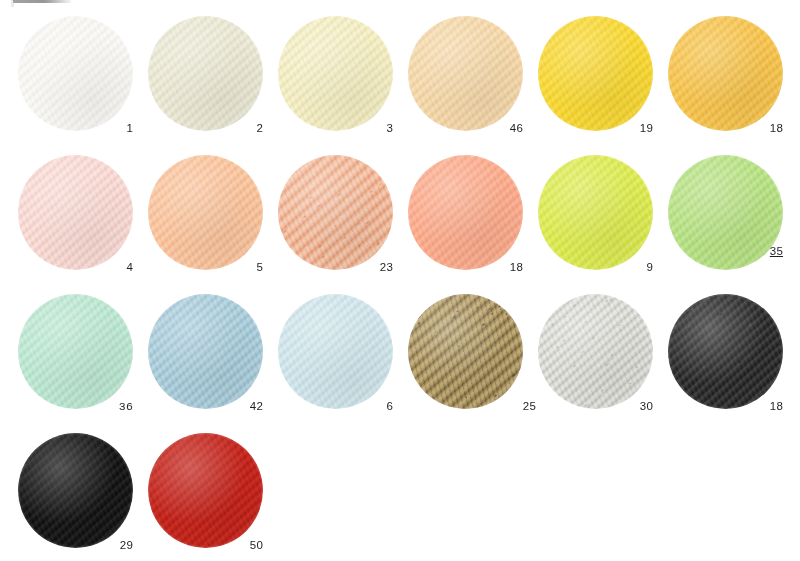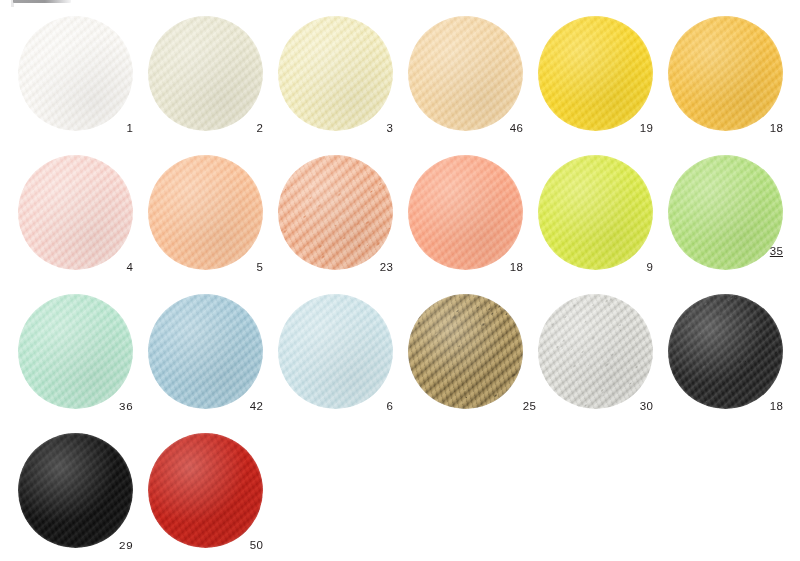--- a/index.html
+++ b/index.html
@@ -257,21 +257,21 @@
         <div class="fuzz"></div>
       </div>
       <div class="label" style="left: 735px; top: 400px; width: 48px;">18</div>
       <div class="swatch" style="left: 18px; top: 433px;">
         <div class="base" style="background: rgb(21, 21, 21);"></div>
         <div class="ribs" style="background: repeating-linear-gradient(rgba(6, 6, 6, 0.42) 0px, rgba(6, 6, 6, 0.12) 1.12px, rgba(51, 51, 51, 0.55) 2.94px, rgba(51, 51, 51, 0.2) 4.62px, rgba(6, 6, 6, 0.42) 7px);"></div>
         <div class="ply" style="transform: rotate(-42deg); background: repeating-linear-gradient(108deg, rgba(6, 6, 6, 0.22) 0px, rgba(255, 255, 255, 0) 1.6px, rgba(51, 51, 51, 0.26) 3px, rgba(255, 255, 255, 0) 4.6px);"></div>
         <div class="shade"></div>
         <div class="fuzz"></div>
       </div>
-      <div class="label" style="left: 85px; top: 539px; width: 48px; font-family: Liberation Mono, monospace;">29</div>
+      <div class="label" style="left: 85px; top: 539px; width: 48px;">29</div>
       <div class="swatch" style="left: 148px; top: 433px;">
         <div class="base" style="background: rgb(195, 35, 28);"></div>
         <div class="ribs" style="background: repeating-linear-gradient(rgba(155, 23, 16, 0.42) 0px, rgba(155, 23, 16, 0.12) 1.12px, rgba(216, 57, 44, 0.55) 2.94px, rgba(216, 57, 44, 0.2) 4.62px, rgba(155, 23, 16, 0.42) 7px);"></div>
         <div class="ply" style="transform: rotate(-42deg); background: repeating-linear-gradient(108deg, rgba(155, 23, 16, 0.22) 0px, rgba(255, 255, 255, 0) 1.6px, rgba(216, 57, 44, 0.26) 3px, rgba(255, 255, 255, 0) 4.6px);"></div>
         <div class="shade"></div>
         <div class="fuzz"></div>
       </div>
       <div class="label" style="left: 215px; top: 539px; width: 48px;">50</div>
     </div>
 </div>

